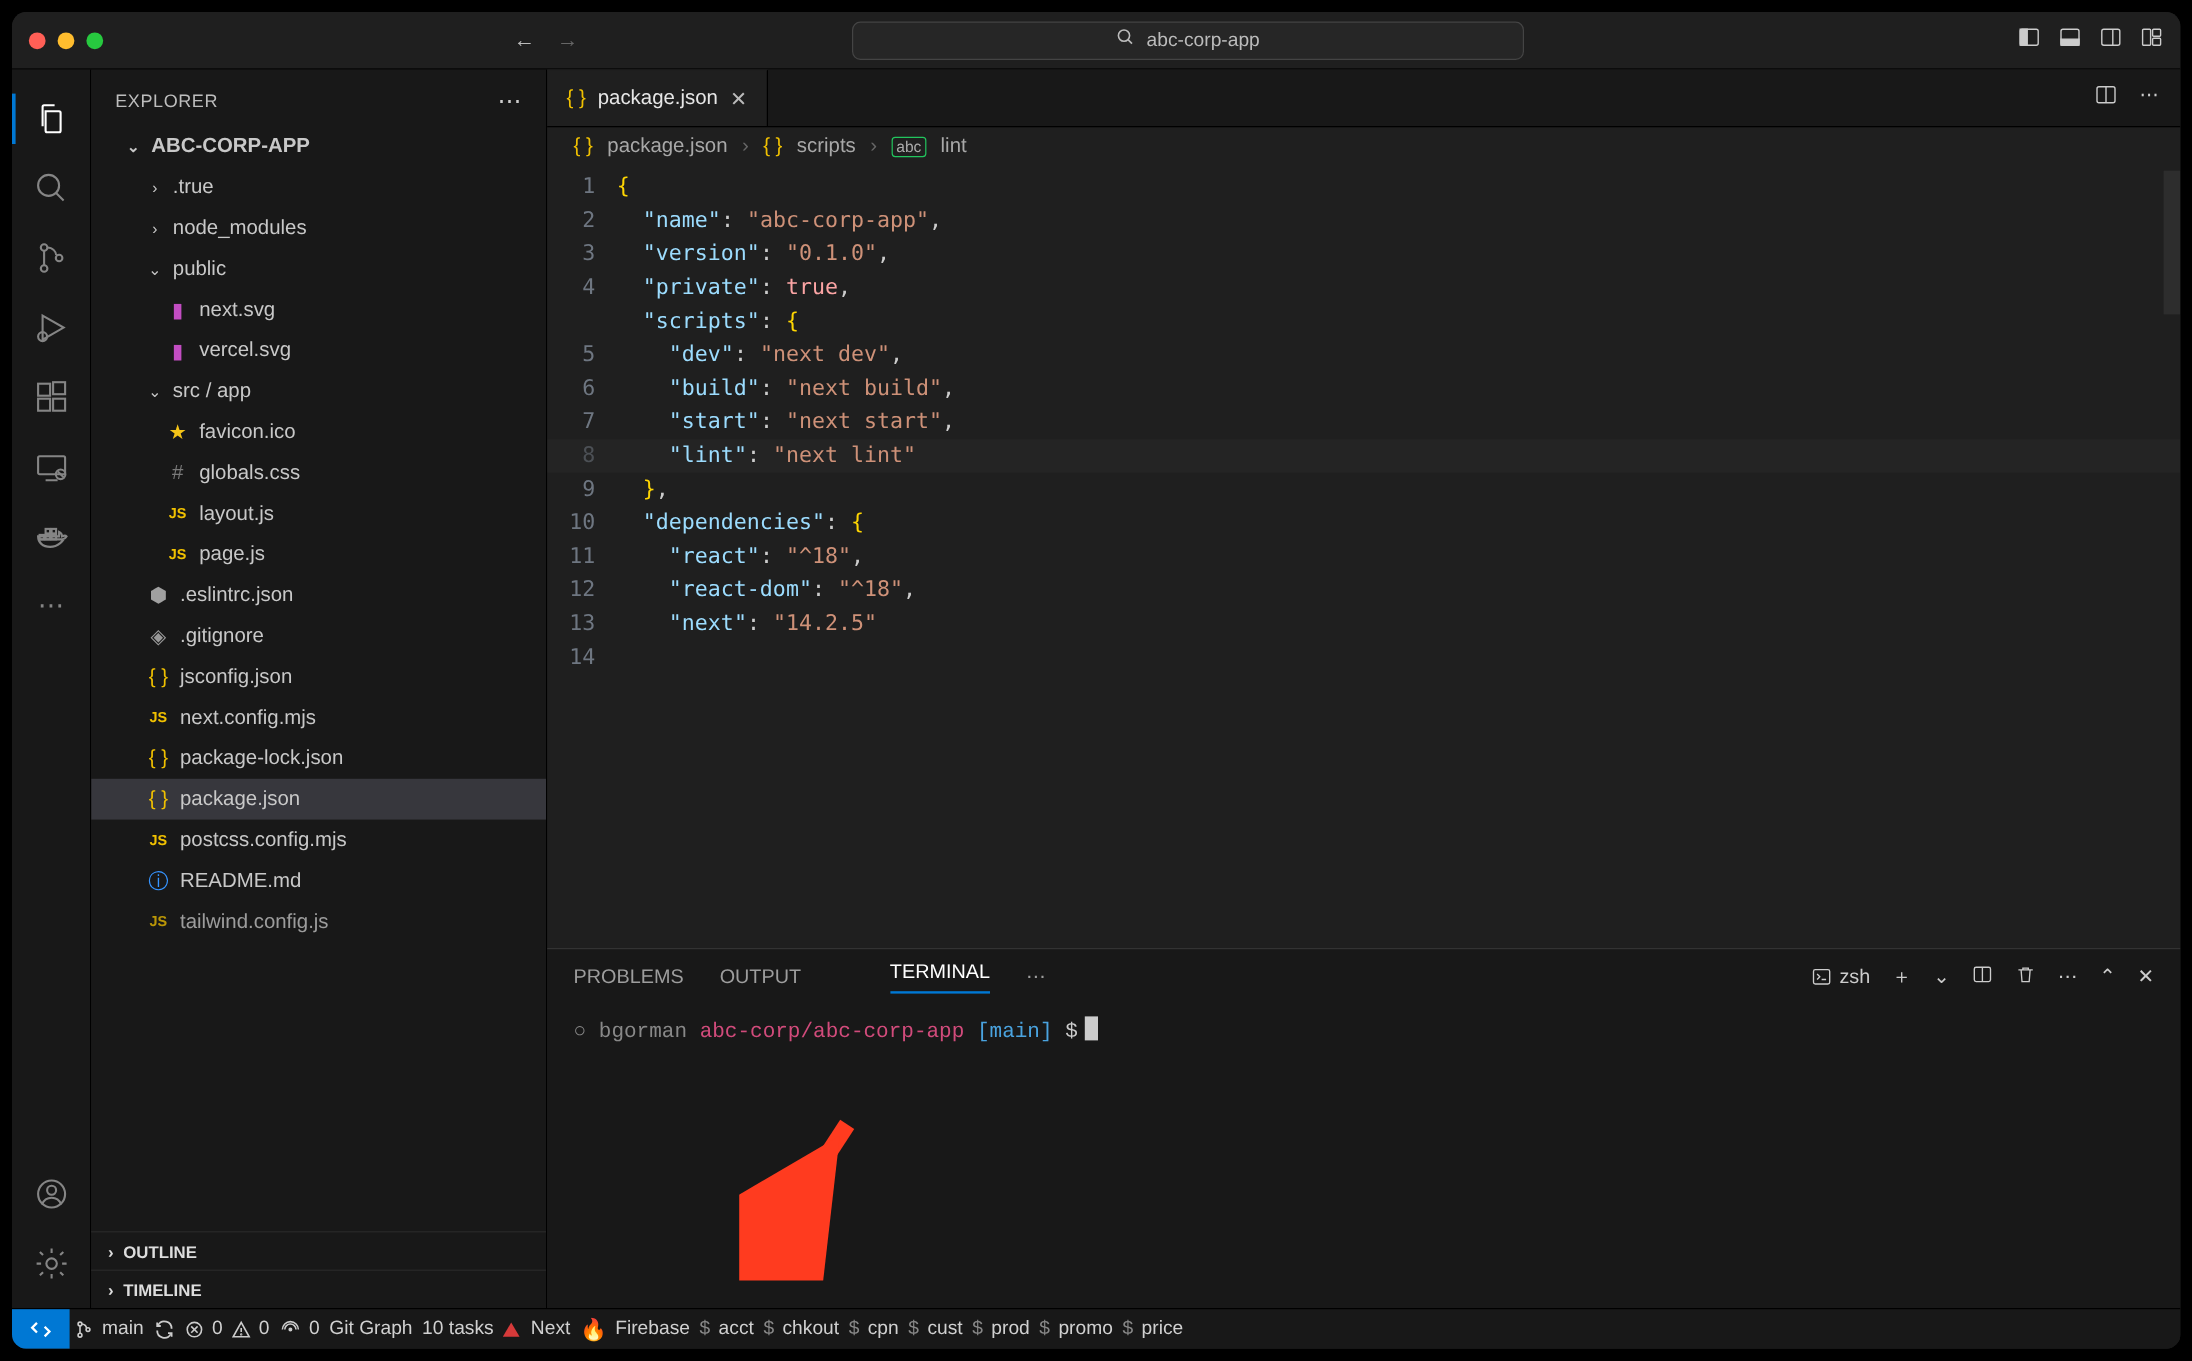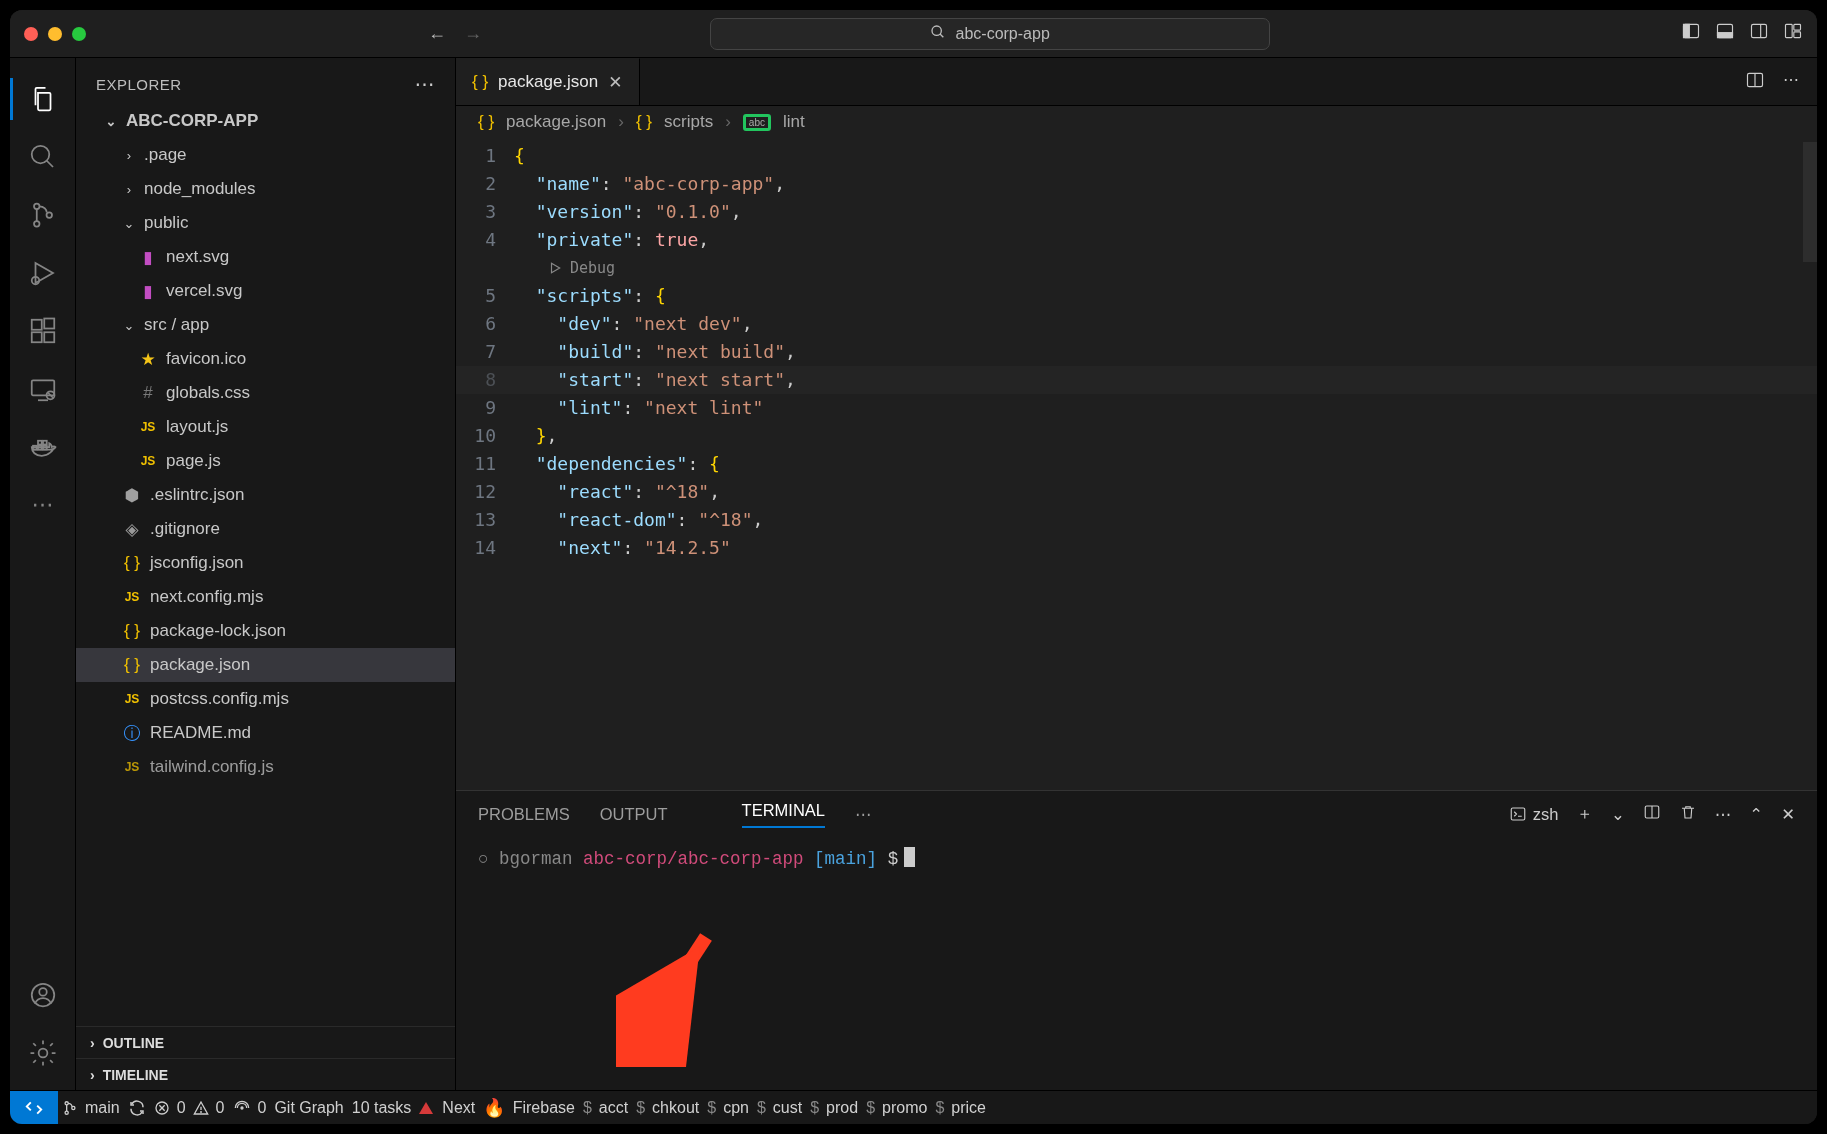--- a/index.html
+++ b/index.html
@@ -219,21 +219,21 @@
         <span>EXPLORER</span>
         <span class="dots">⋯</span>
       </div>
       <div id="tree">
         <div class="row ind1 proj">
           <span class="chev">⌄</span>
           <span>ABC-CORP-APP</span>
         </div>
         <div class="row ind2">
             <span class="chev">›</span>
-            <span>.page</span>
+            <span>.true</span>
           </div>
         <div class="row ind2">
             <span class="chev">›</span>
             <span>node_modules</span>
           </div>
         <div class="row ind2">
             <span class="chev">⌄</span>
             <span>public</span>
           </div>
         <div class="row ind3">
@@ -326,34 +326,32 @@
           <span>⋯</span>
         </div>
       </div>
       <div id="breadcrumb">
         <span class="ic-json">{ }</span>
         <span>package.json</span>
         <span class="sep">›</span>
         <span class="ic-json">{ }</span>
         <span>scripts</span>
         <span class="sep">›</span>
-        <span style="border:3px solid #22c55e;border-radius:3px;font-size:10px;padding:0 3px;color:#aaa;">abc</span>
+        <span style="border:1px solid #22c55e;border-radius:3px;font-size:13px;padding:0 3px;color:#aaa;">abc</span>
         <span>lint</span>
       </div>
 
       <div id="code">
         <div class="hl-line" style="top:calc(28px*8);"></div>
         <div id="gutter">1<br>2<br>3<br>4<br><br>5<br>6<br>7<br>8<br>9<br>10<br>11<br>12<br>13<br>14</div>
         <div id="codebody"><span class="tok-brace">{</span>
   <span class="tok-key">"<span>name</span>"</span><span class="tok-punc">: </span><span class="tok-str">"<span>abc-corp-app</span>"</span><span class="tok-punc">,</span>
   <span class="tok-key">"<span>version</span>"</span><span class="tok-punc">: </span><span class="tok-str">"<span>0.1.0</span>"</span><span class="tok-punc">,</span>
   <span class="tok-key">"<span>private</span>"</span><span class="tok-punc">: </span><span class="tok-bool">true</span><span class="tok-punc">,</span>
-<span class="debug-hint"><svg width="14" height="14" viewBox="0 0 24 24" fill="none" stroke="#888" stroke-width="2">
-                <polygon points="6,4 20,12 6,20"></polygon>
-              </svg><span>Debug</span></span>  <span class="tok-key">"<span>scripts</span>"</span><span class="tok-punc">: </span><span class="tok-brace">{</span>
+  <span class="tok-key">"<span>scripts</span>"</span><span class="tok-punc">: </span><span class="tok-brace">{</span>
     <span class="tok-key">"<span>dev</span>"</span><span class="tok-punc">: </span><span class="tok-str">"<span>next dev</span>"</span><span class="tok-punc">,</span>
     <span class="tok-key">"<span>build</span>"</span><span class="tok-punc">: </span><span class="tok-str">"<span>next build</span>"</span><span class="tok-punc">,</span>
     <span class="tok-key">"<span>start</span>"</span><span class="tok-punc">: </span><span class="tok-str">"<span>next start</span>"</span><span class="tok-punc">,</span>
     <span class="tok-key">"<span>lint</span>"</span><span class="tok-punc">: </span><span class="tok-str">"<span>next lint</span>"</span>
   <span class="tok-brace">}</span><span class="tok-punc">,</span>
   <span class="tok-key">"<span>dependencies</span>"</span><span class="tok-punc">: </span><span class="tok-brace">{</span>
     <span class="tok-key">"<span>react</span>"</span><span class="tok-punc">: </span><span class="tok-str">"<span>^18</span>"</span><span class="tok-punc">,</span>
     <span class="tok-key">"<span>react-dom</span>"</span><span class="tok-punc">: </span><span class="tok-str">"<span>^18</span>"</span><span class="tok-punc">,</span>
     <span class="tok-key">"<span>next</span>"</span><span class="tok-punc">: </span><span class="tok-str">"<span>14.2.5</span>"</span></div>
         <div id="minimap"></div>

